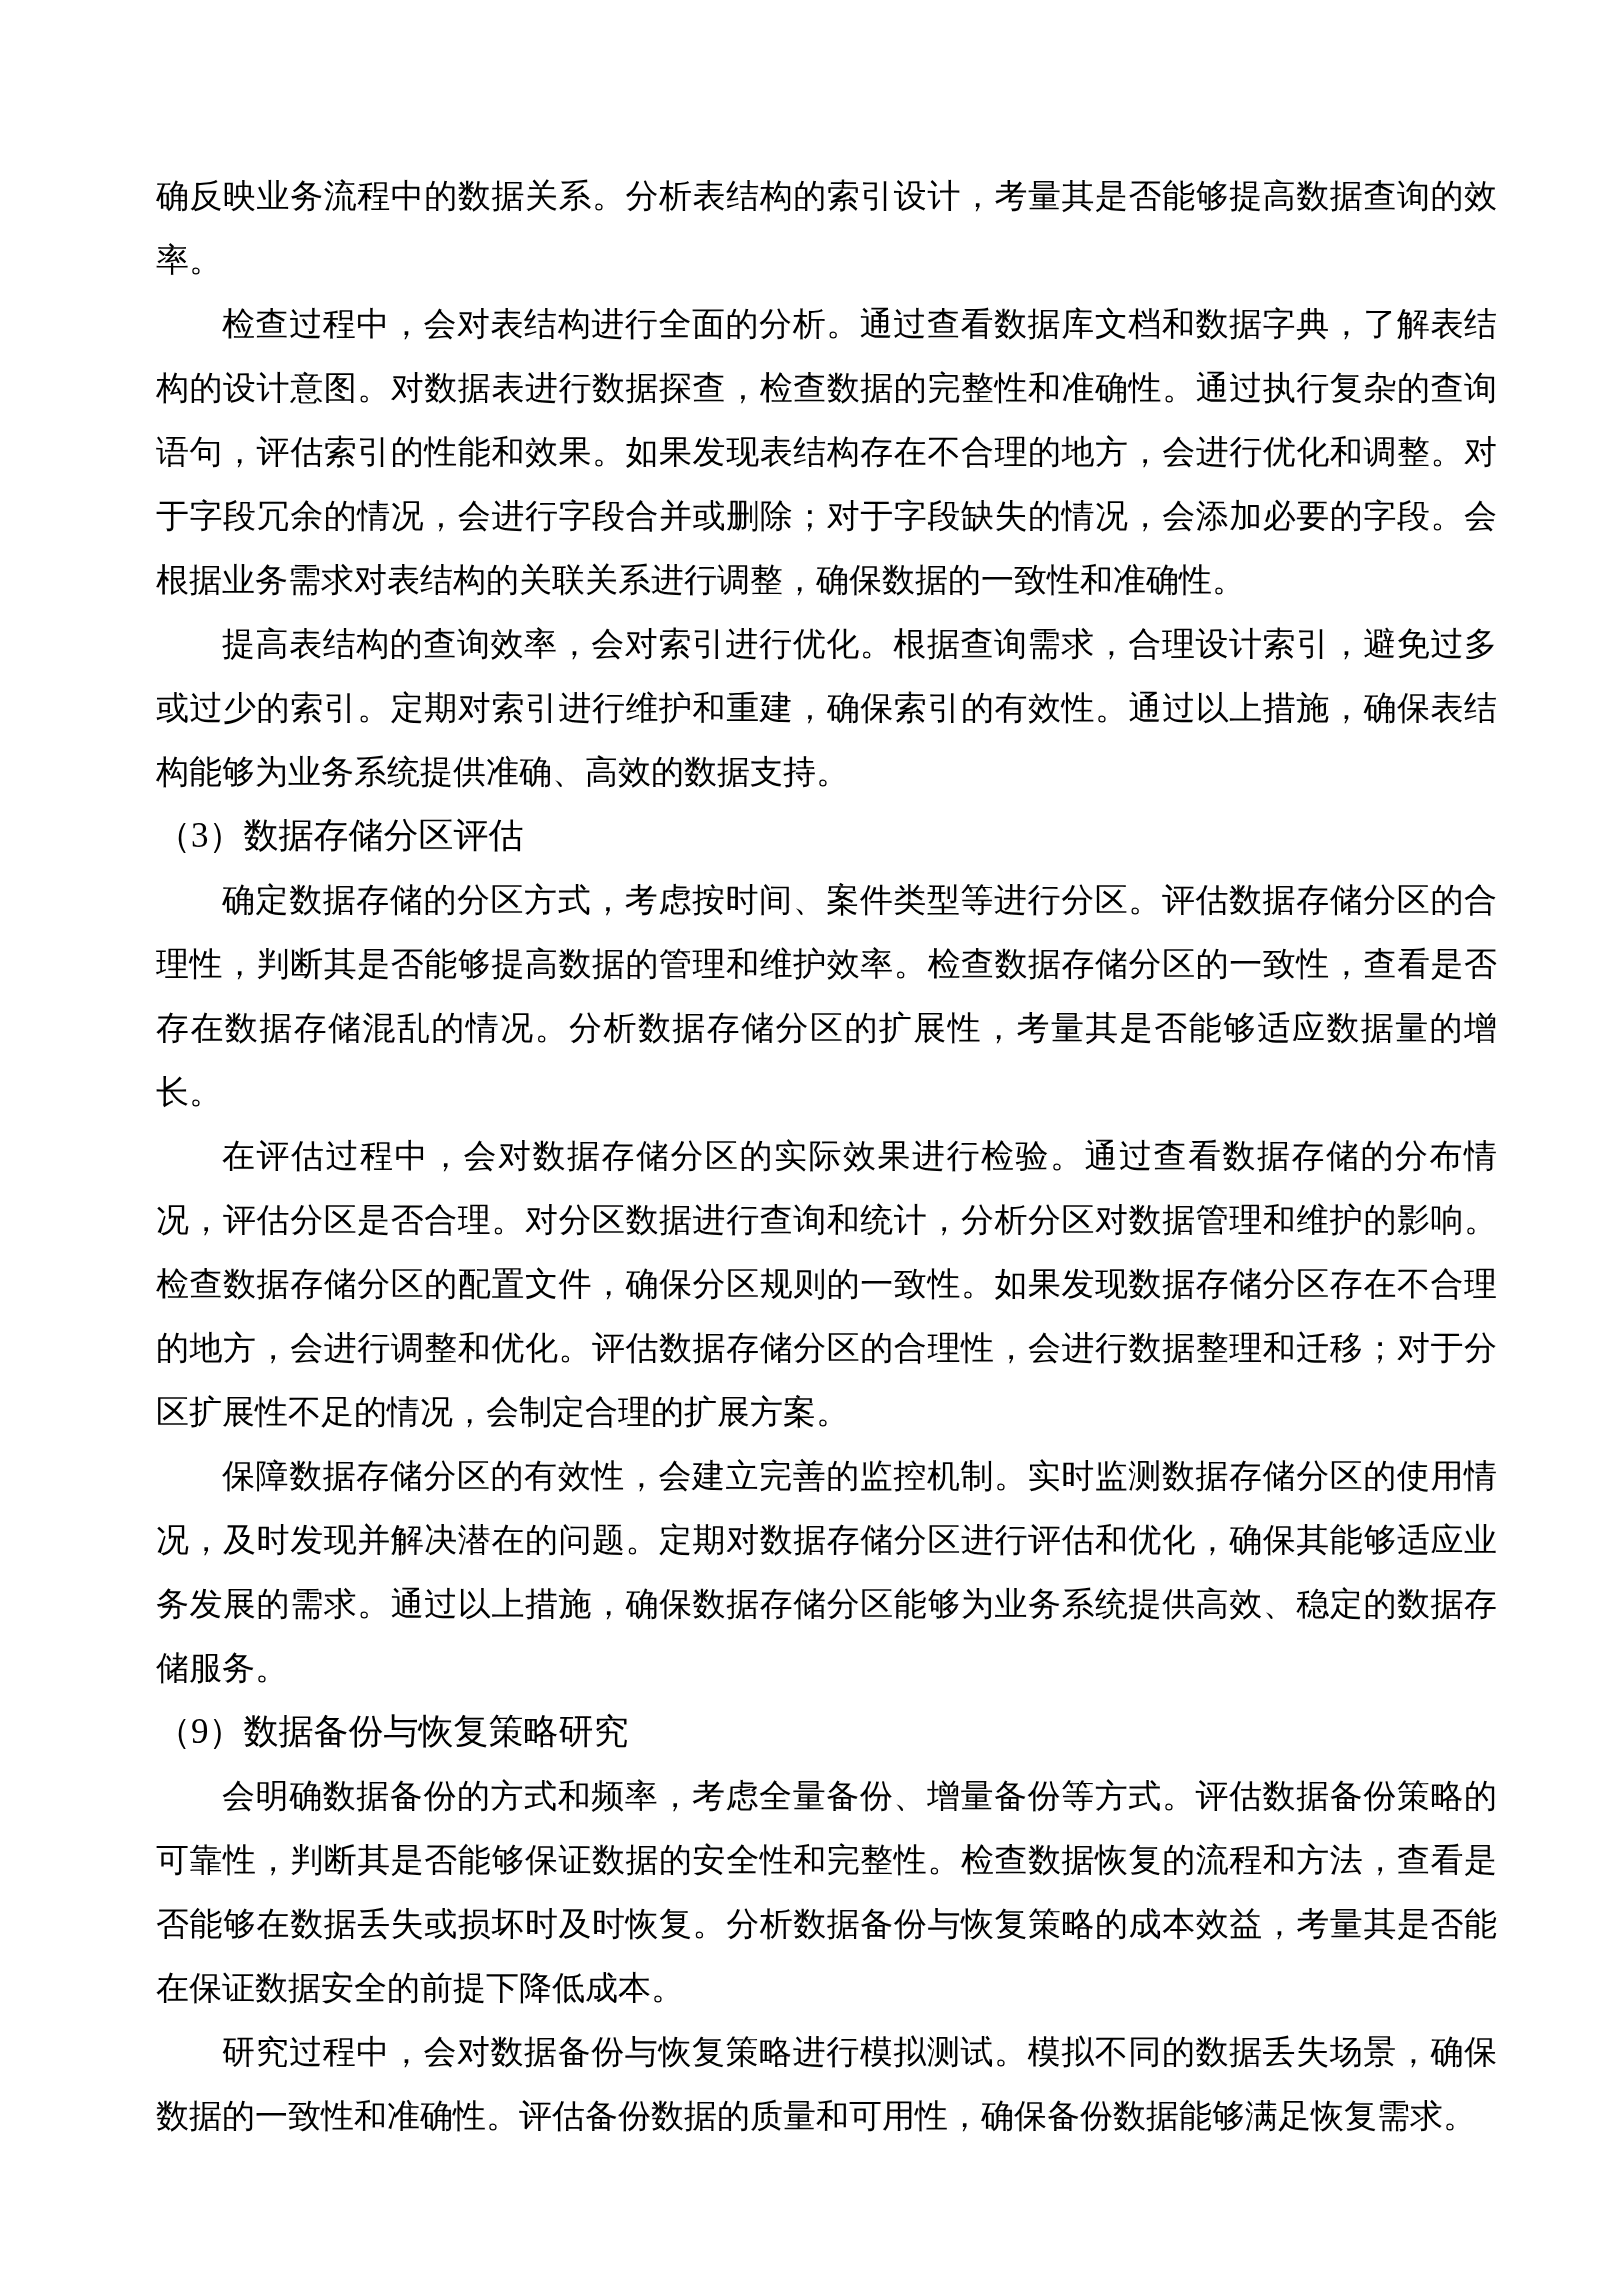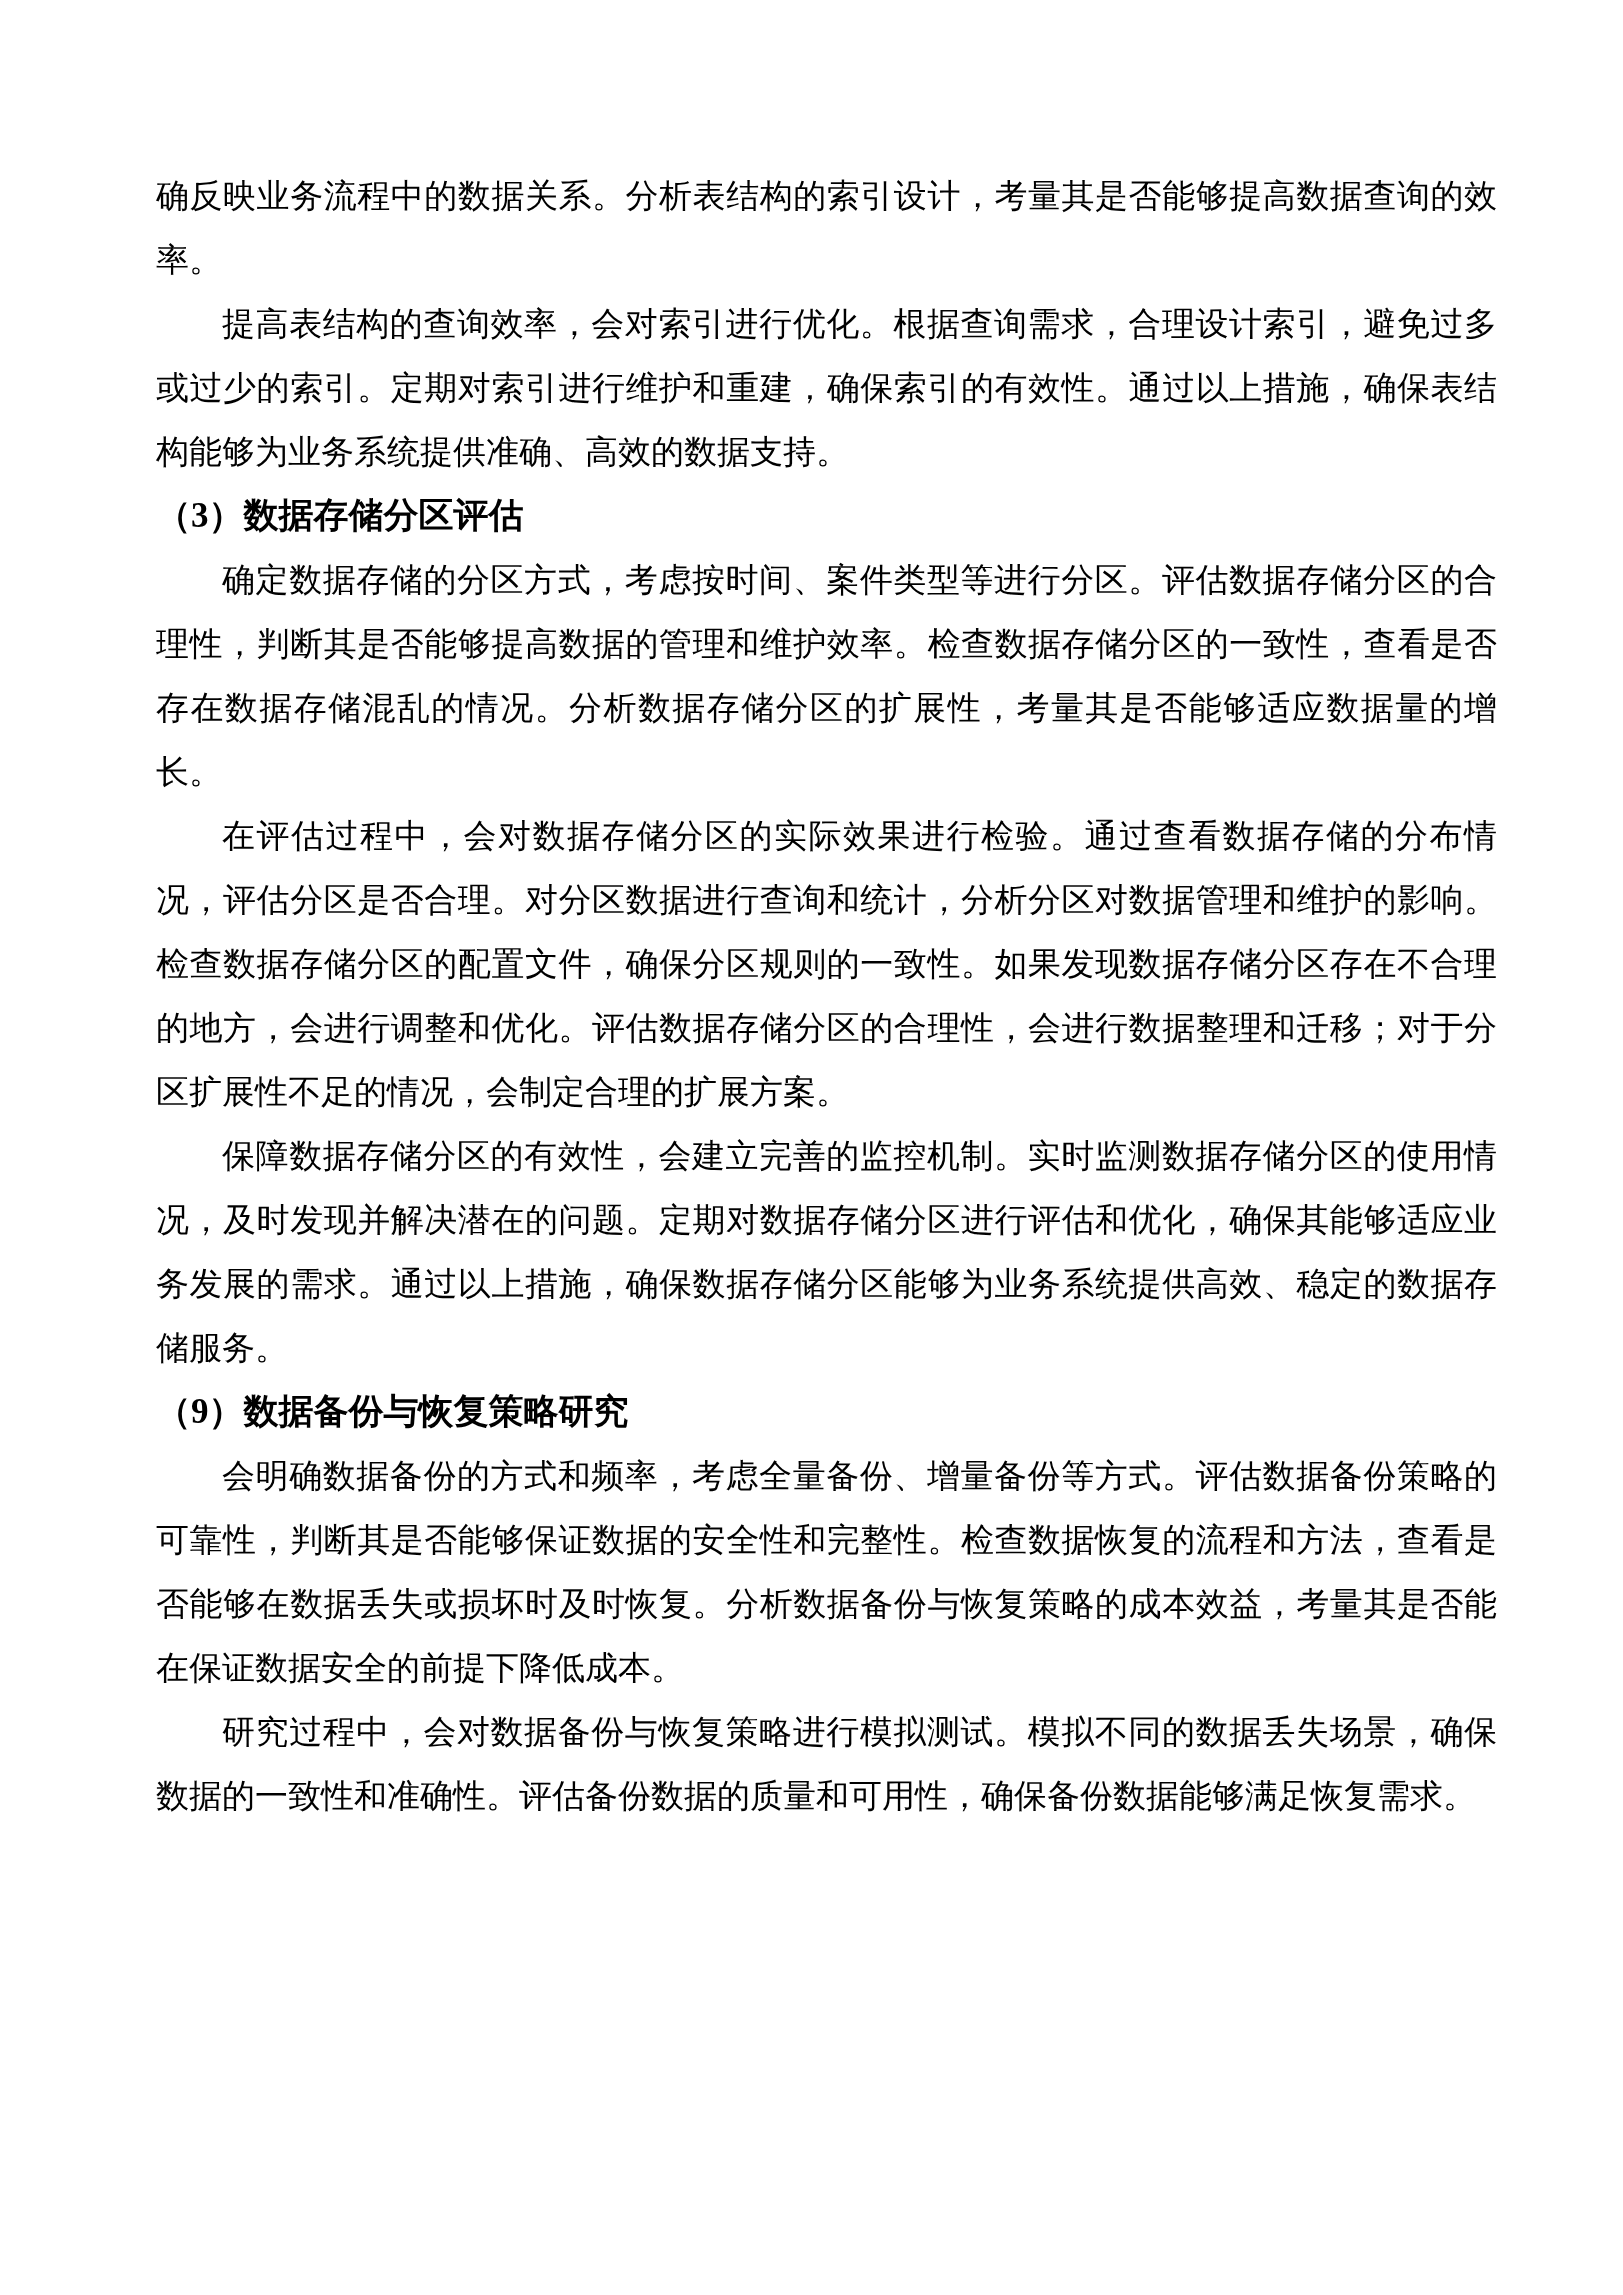--- a/index.html
+++ b/index.html
@@ -37,33 +37,34 @@
     word-break: break-all;
     color: #000000;
   }
   .para.no-indent {
     text-indent: 0;
   }
   .heading {
     margin: 0;
     font-size: 35px;
     line-height: 64px;
-    font-weight: bold;
+    font-weight: normal;
     text-indent: 0;
     color: #000000;
   }
 </style>
 </head>
 <body>
 
 <div class="page">
   <div class="doc-body">
 
     <p class="para no-indent">确反映业务流程中的数据关系。分析表结构的索引设计，考量其是否能够提高数据查询的效率。</p>
 
+    <p class="para">检查过程中，会对表结构进行全面的分析。通过查看数据库文档和数据字典，了解表结构的设计意图。对数据表进行数据探查，检查数据的完整性和准确性。通过执行复杂的查询语句，评估索引的性能和效果。如果发现表结构存在不合理的地方，会进行优化和调整。对于字段冗余的情况，会进行字段合并或删除；对于字段缺失的情况，会添加必要的字段。会根据业务需求对表结构的关联关系进行调整，确保数据的一致性和准确性。</p>
 
     <p class="para">提高表结构的查询效率，会对索引进行优化。根据查询需求，合理设计索引，避免过多或过少的索引。定期对索引进行维护和重建，确保索引的有效性。通过以上措施，确保表结构能够为业务系统提供准确、高效的数据支持。</p>
 
     <h3 class="heading">（3）数据存储分区评估</h3>
 
     <p class="para">确定数据存储的分区方式，考虑按时间、案件类型等进行分区。评估数据存储分区的合理性，判断其是否能够提高数据的管理和维护效率。检查数据存储分区的一致性，查看是否存在数据存储混乱的情况。分析数据存储分区的扩展性，考量其是否能够适应数据量的增长。</p>
 
     <p class="para">在评估过程中，会对数据存储分区的实际效果进行检验。通过查看数据存储的分布情况，评估分区是否合理。对分区数据进行查询和统计，分析分区对数据管理和维护的影响。检查数据存储分区的配置文件，确保分区规则的一致性。如果发现数据存储分区存在不合理的地方，会进行调整和优化。评估数据存储分区的合理性，会进行数据整理和迁移；对于分区扩展性不足的情况，会制定合理的扩展方案。</p>
 
     <p class="para">保障数据存储分区的有效性，会建立完善的监控机制。实时监测数据存储分区的使用情况，及时发现并解决潜在的问题。定期对数据存储分区进行评估和优化，确保其能够适应业务发展的需求。通过以上措施，确保数据存储分区能够为业务系统提供高效、稳定的数据存储服务。</p>

